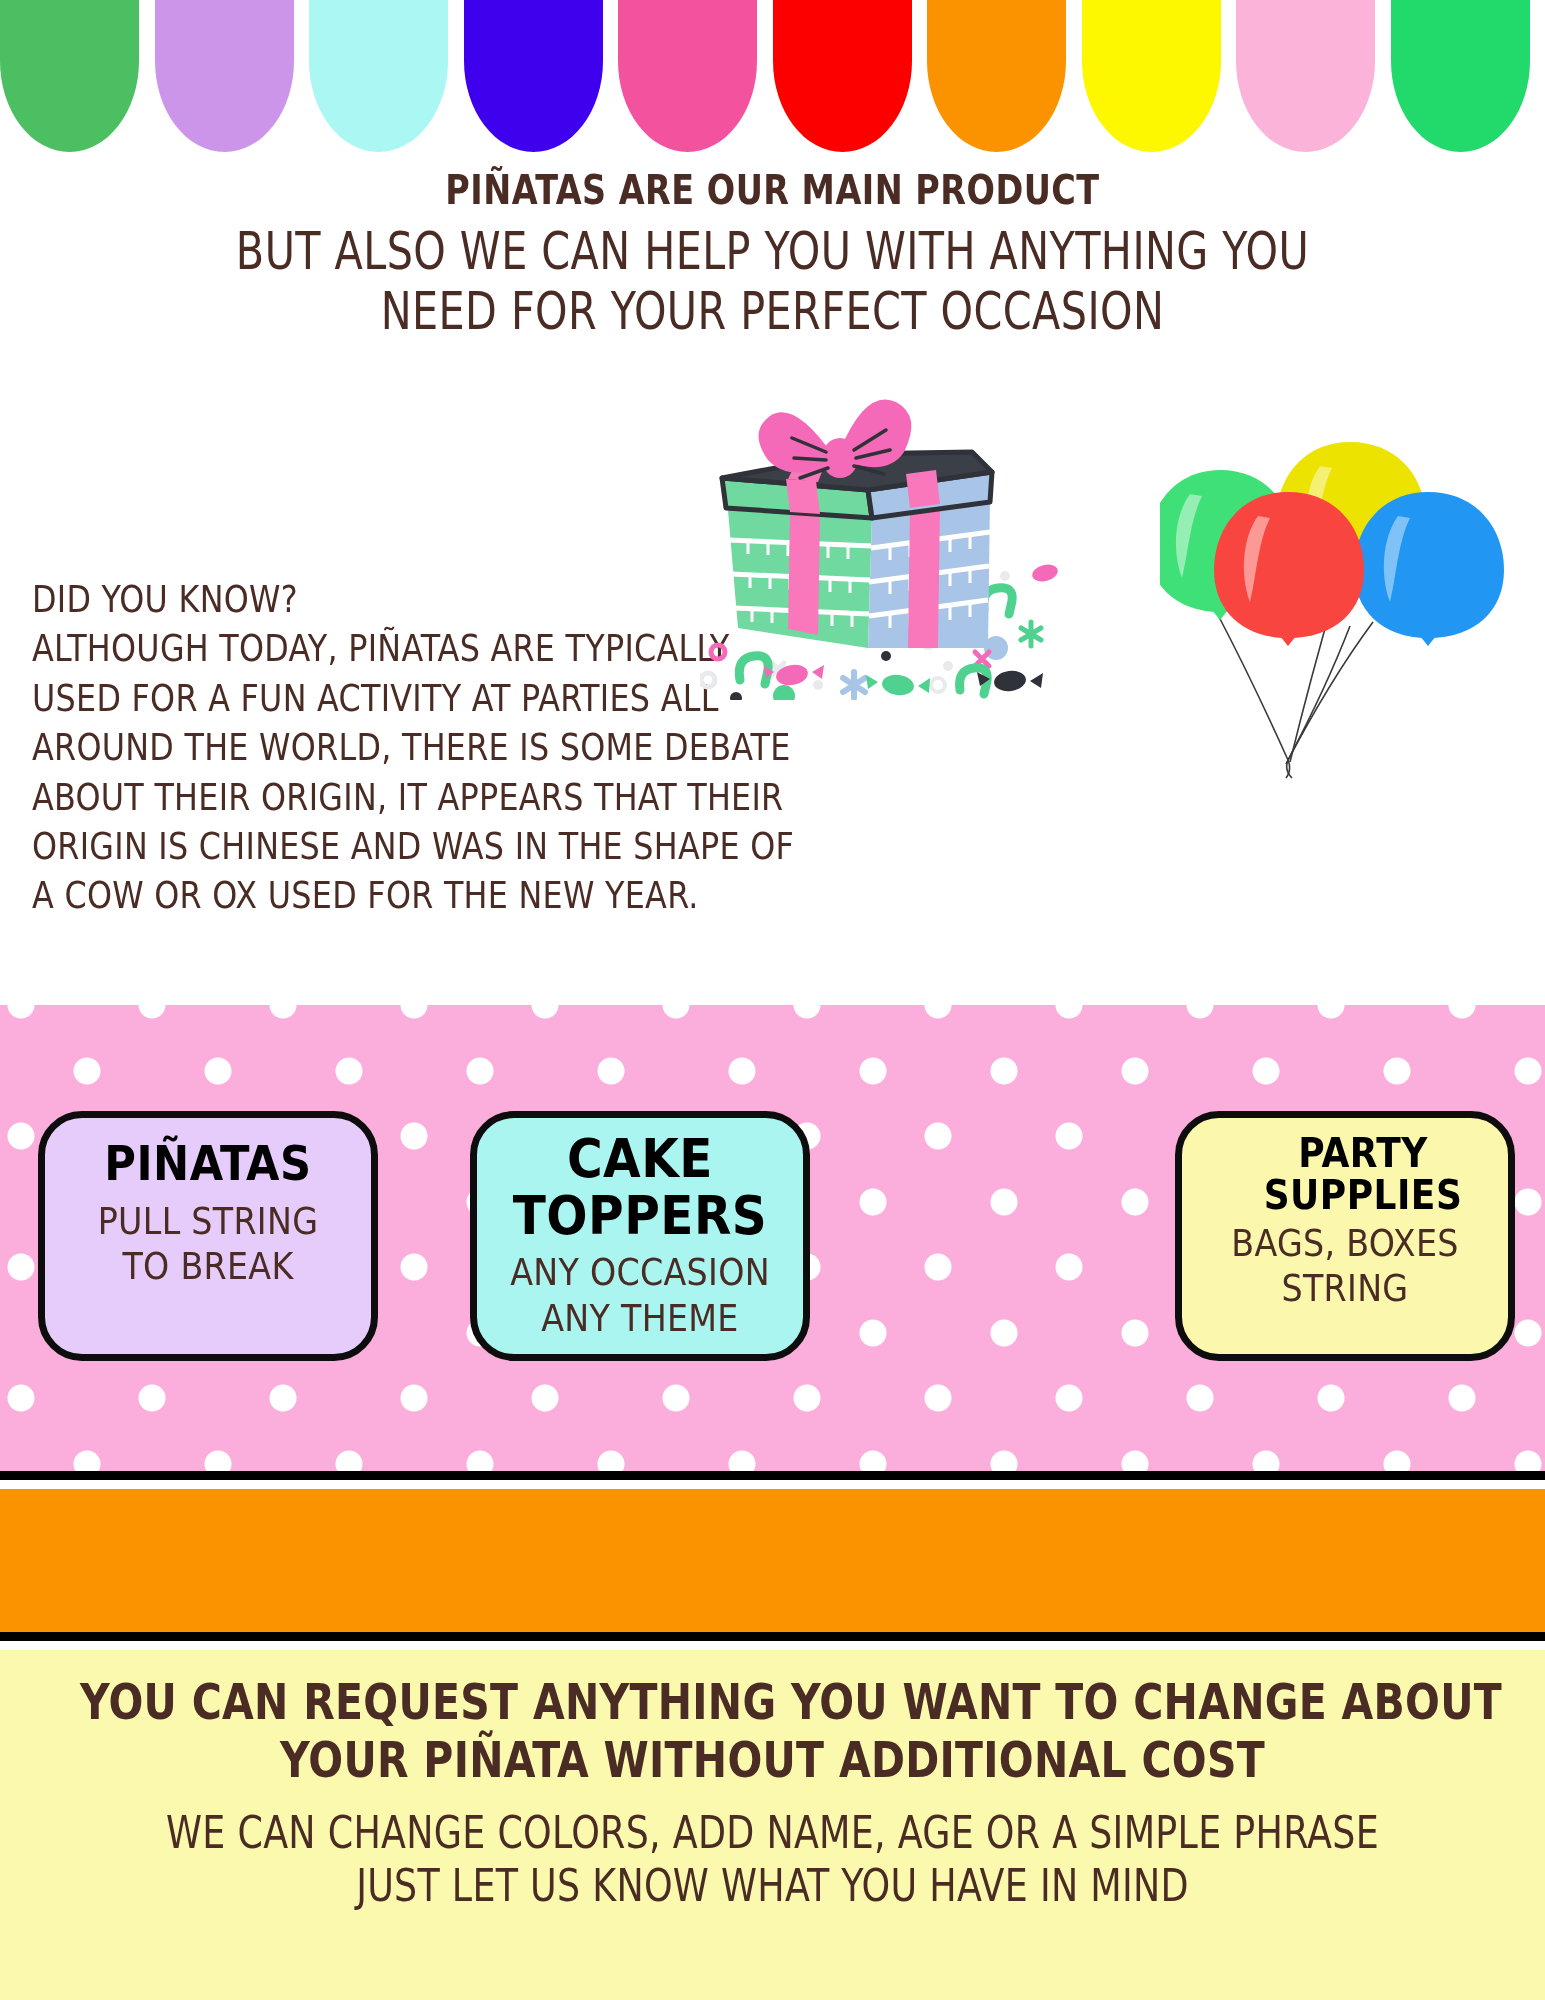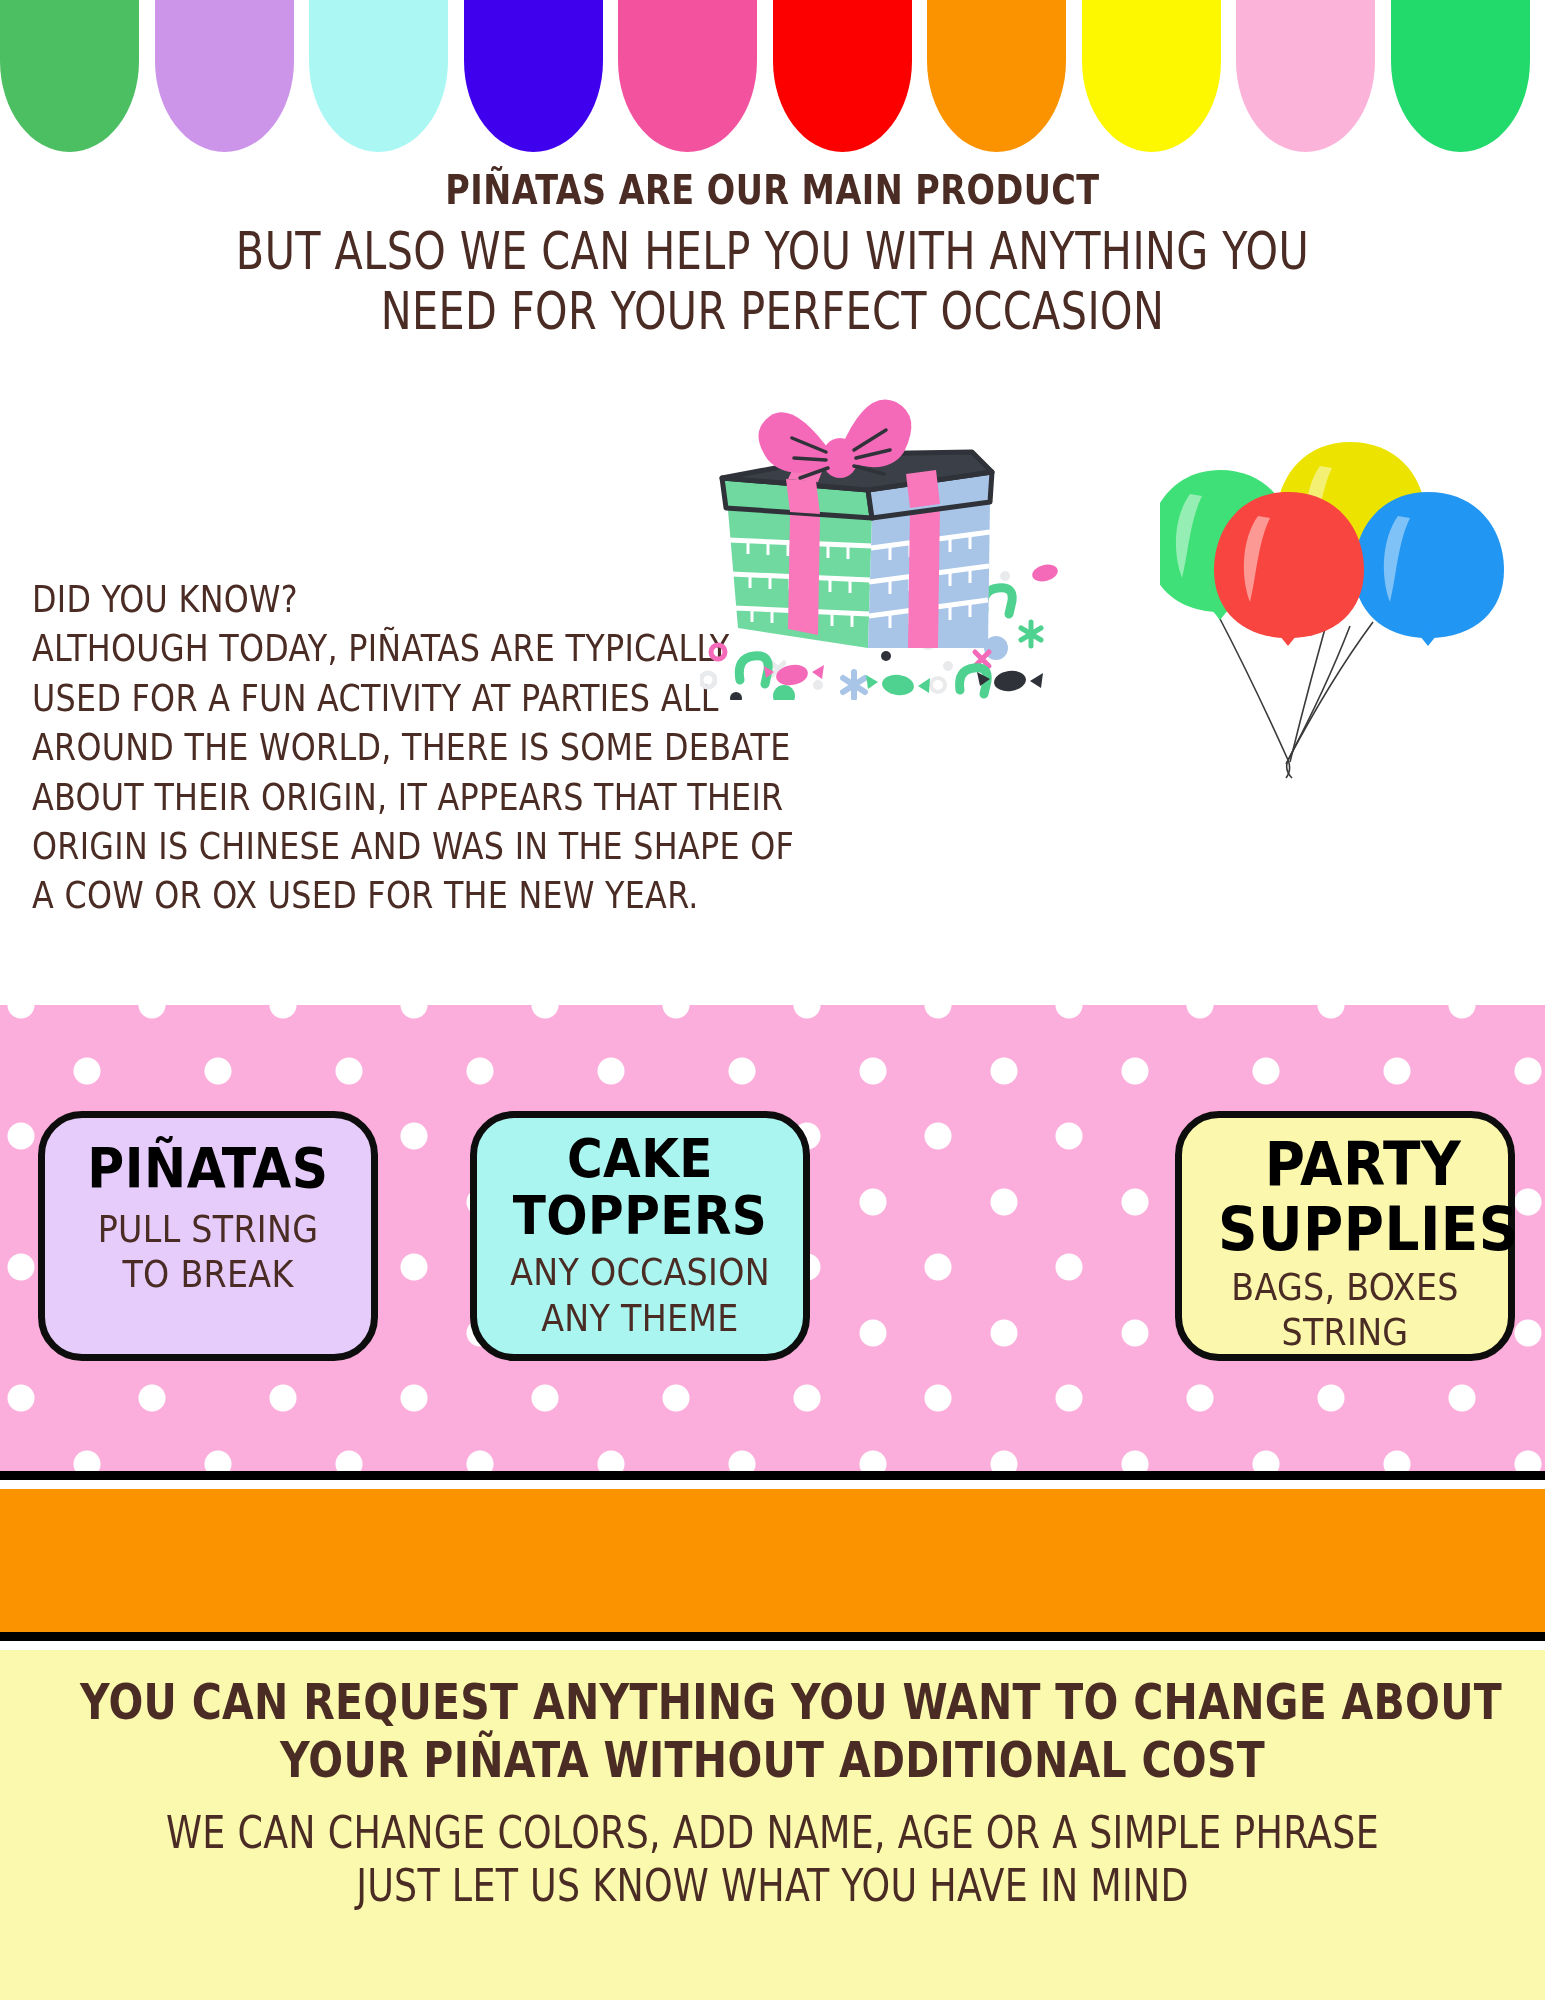--- a/index.html
+++ b/index.html
@@ -118,42 +118,42 @@
     top: 106px;
     height: 250px;
     border: 7px solid #0d0d0d;
     border-radius: 44px;
     text-align: center;
     padding-top: 6px;
   }
   .card-title {
     font-family: "DejaVu Sans Condensed", "Liberation Sans Narrow", "Liberation Sans", sans-serif;
     font-weight: 700;
-    font-size: 56px;
+    font-size: 48px;
     line-height: 1.06;
     color: #000000;
     letter-spacing: 0.5px;
     padding-top: 14px;
   }
   .card-sub {
     font-family: "DejaVu Sans Condensed", "Liberation Sans Narrow", "Liberation Sans", sans-serif;
     font-weight: 400;
     font-size: 37px;
     line-height: 1.22;
     color: #4a2c24;
     padding-top: 10px;
     letter-spacing: 0.3px;
   }
   #card-pinatas   { left: 38px;   width: 340px; background: #e6ccfa; }
   #card-toppers   { left: 438px;  width: 340px; background: #abf5f0; margin-left: 32px; }
   #card-toppers .card-title { font-size: 54px; padding-top: 6px; }
   #card-toppers .card-sub { padding-top: 6px; }
   #card-supplies  { left: 845px;  width: 340px; background: #fbf8ae; }
   #card-supplies { left: auto; right: 30px; width: 340px; }
-  #card-supplies .card-title { font-size: 61px; padding-top: 8px; padding-left: 36px; }
+  #card-supplies .card-title { font-size: 40px; padding-top: 8px; padding-left: 36px; }
   #card-supplies .card-sub { padding-top: 4px; }
 
   
   #orange-band {
     position: absolute;
     left: 0;
     top: 1489px;
     width: 1545px;
     height: 152px;
     background: #fb9300;

